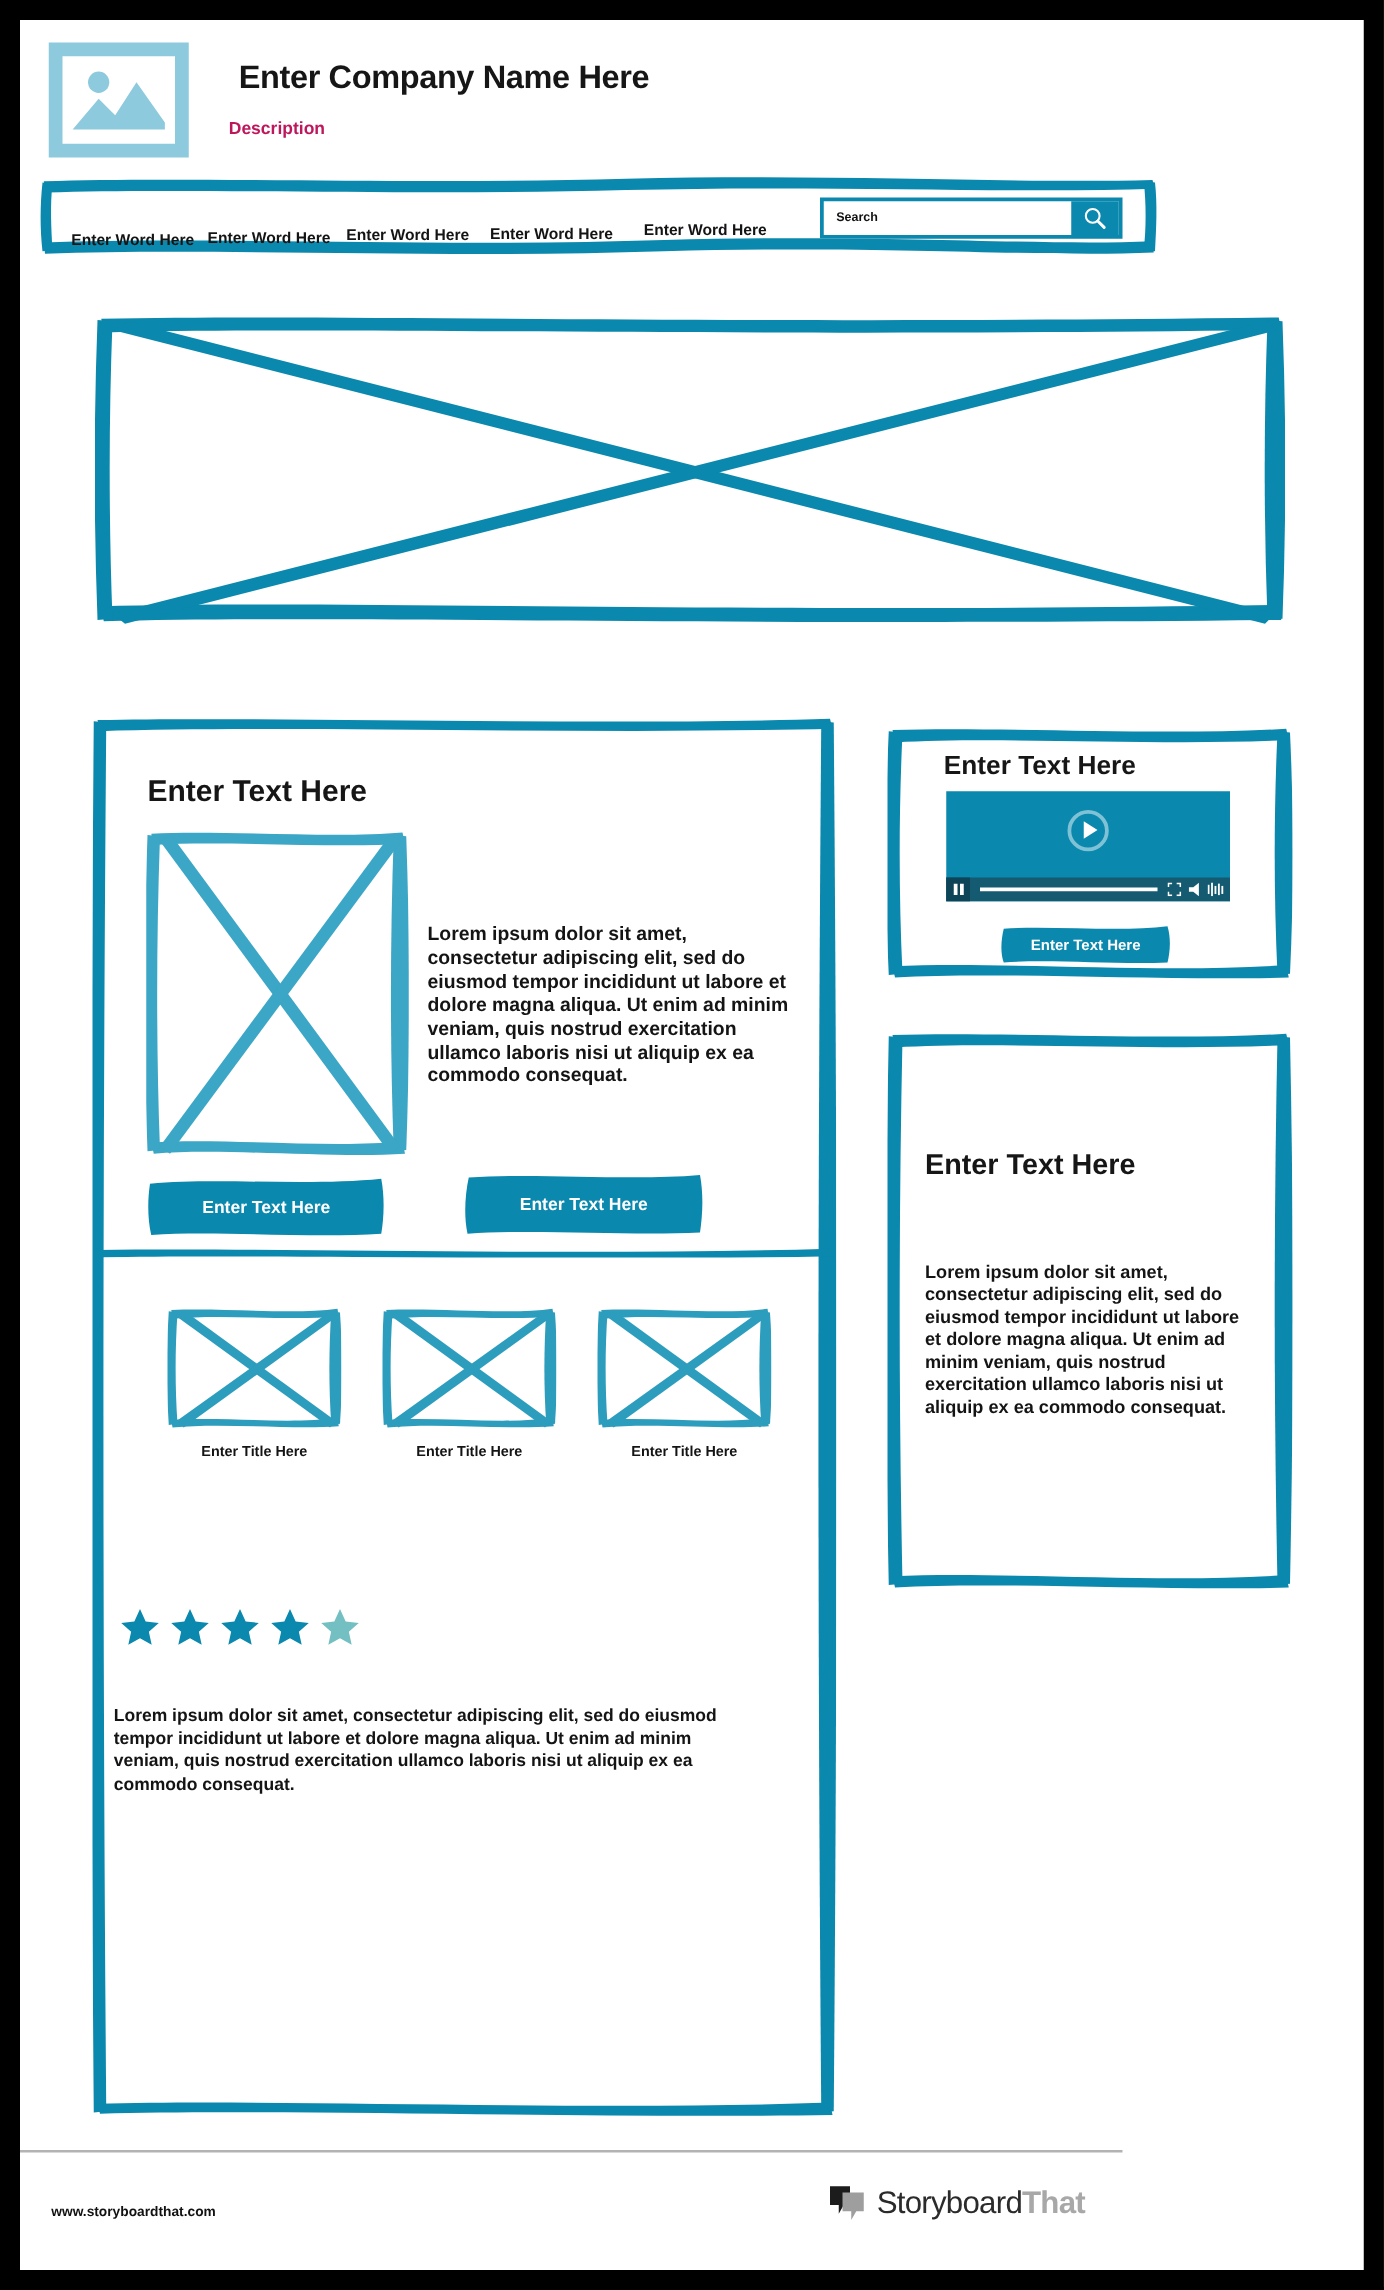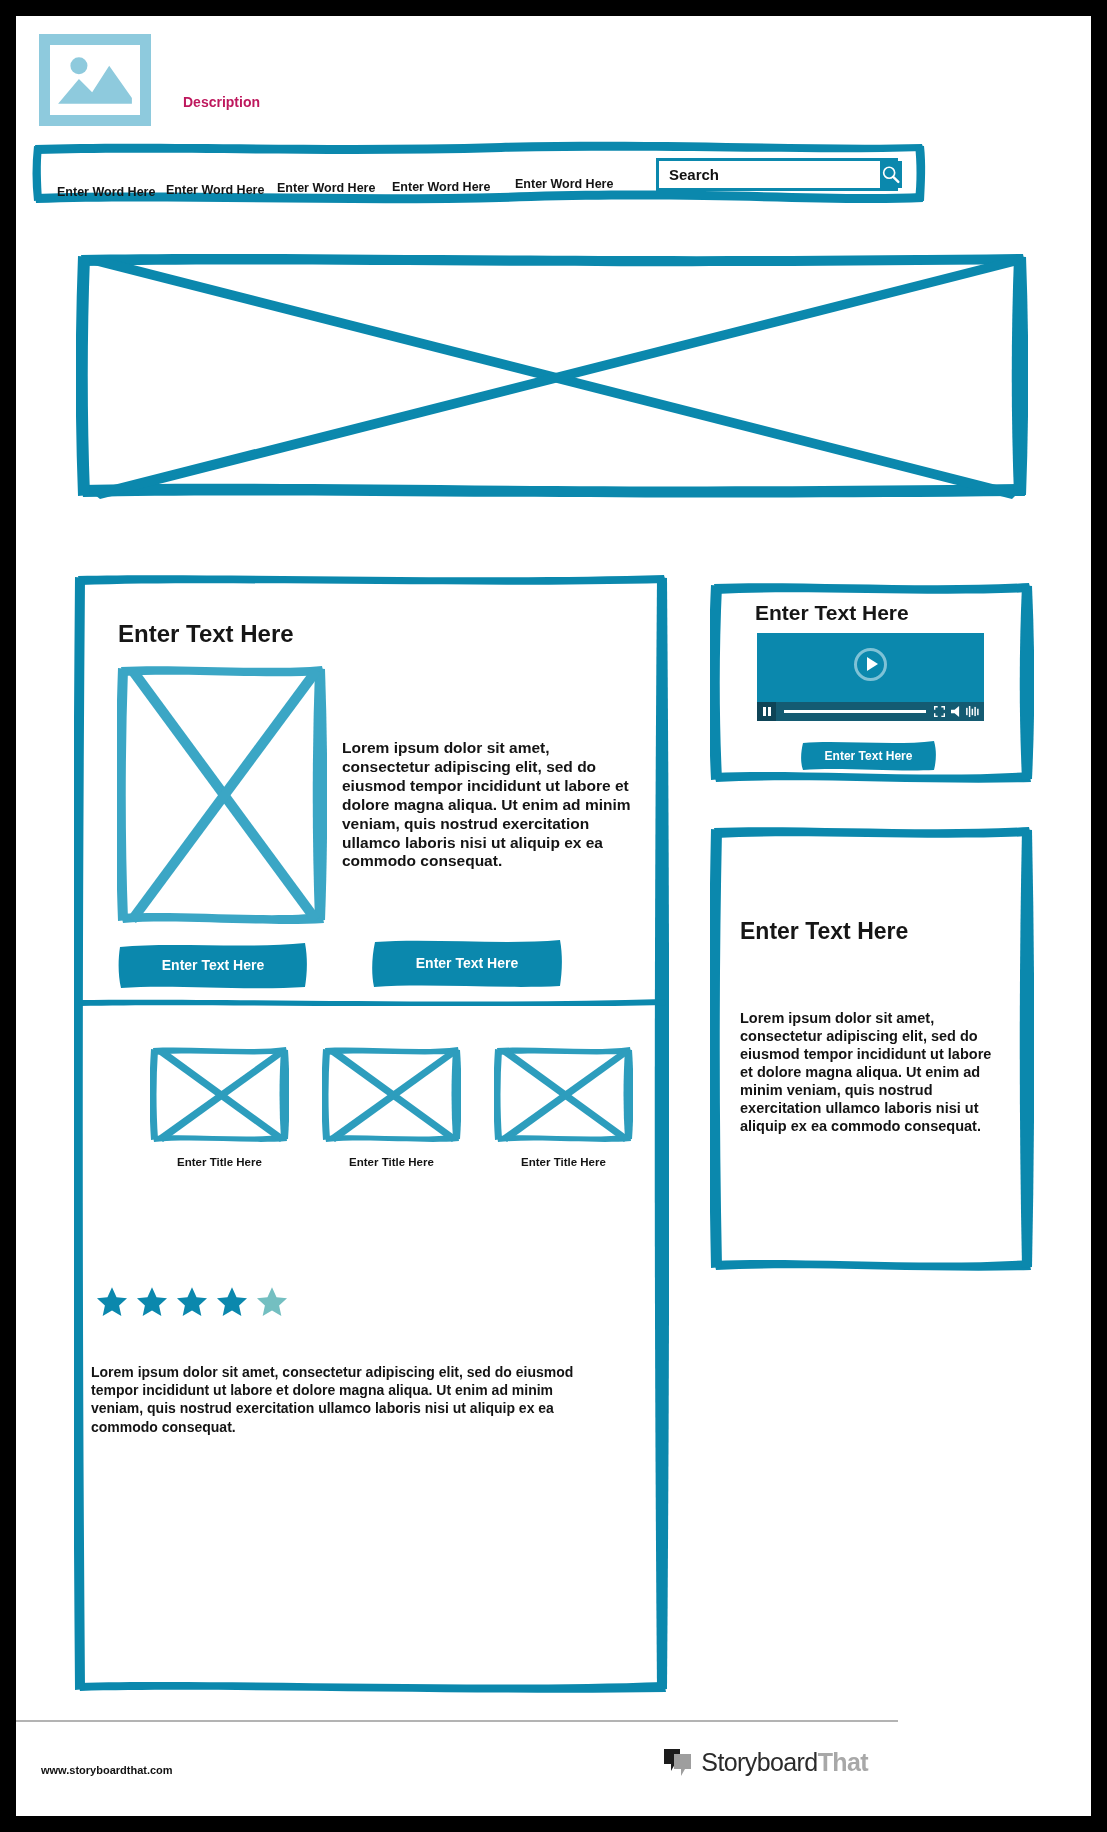--- a/index.html
+++ b/index.html
@@ -102,21 +102,21 @@
     height: 33px;
     border: 3px solid #0b88ad;
     background: #ffffff;
     display: flex;
   }
   .search-input {
     flex: 1;
     border: none;
     outline: none;
     padding: 0 10px;
-    font-size: 15px;
+    font-size: 10px;
     font-weight: bold;
     color: #111111;
     font-family: "Liberation Sans", sans-serif;
     background: transparent;
   }
   .search-btn {
     width: 38px;
     background: #0b88ad;
     border: none;
     display: flex;
@@ -202,21 +202,21 @@
     position: absolute;
     left: 2px;
     top: 425px;
     width: 591px;
     height: 8px;
   }
 
   
   .thumbs {
     position: absolute;
-    left: 20px;
+    left: 4px;
     top: 473px;
     width: 560px;
     height: 160px;
   }
   .thumb {
     position: absolute;
     top: 0;
     width: 139px;
     height: 99px;
   }
@@ -416,20 +416,21 @@
 
   <div class="header">
 
     <div class="logo-box">
       <svg class="logo-art" viewBox="0 0 90 74">
         <circle cx="28" cy="22" r="9" fill="#8ecadd"></circle>
         <path d="M6 62 L28 36 L42 50 L60 22 L84 56 L84 62 Z" fill="#8ecadd"></path>
       </svg>
     </div>
 
+    <div class="company-name">Enter Company Name Here</div>
     <div class="company-desc">Description</div>
   </div>
 
   <div class="navbar">
     <svg class="nav-frame" viewBox="0 0 895 68" preserveAspectRatio="none">
       <path d="M4,6 C120,2 300,9 470,4 C640,0 780,8 891,5 L893,12 C780,16 640,9 470,13 C300,18 120,11 6,15 Z" fill="#0b88ad"></path>
       <path d="M4,55 C140,50 320,59 500,53 C680,48 800,58 891,54 L892,63 C800,67 680,57 500,62 C320,68 140,59 5,64 Z" fill="#0b88ad"></path>
       <path d="M3,7 L11,8 C9,25 10,44 11,61 L3,62 C1,44 1,25 3,7 Z" fill="#0b88ad"></path>
       <path d="M884,6 L893,7 C895,25 894,44 893,62 L884,61 C886,44 886,24 884,6 Z" fill="#0b88ad"></path>
     </svg>

